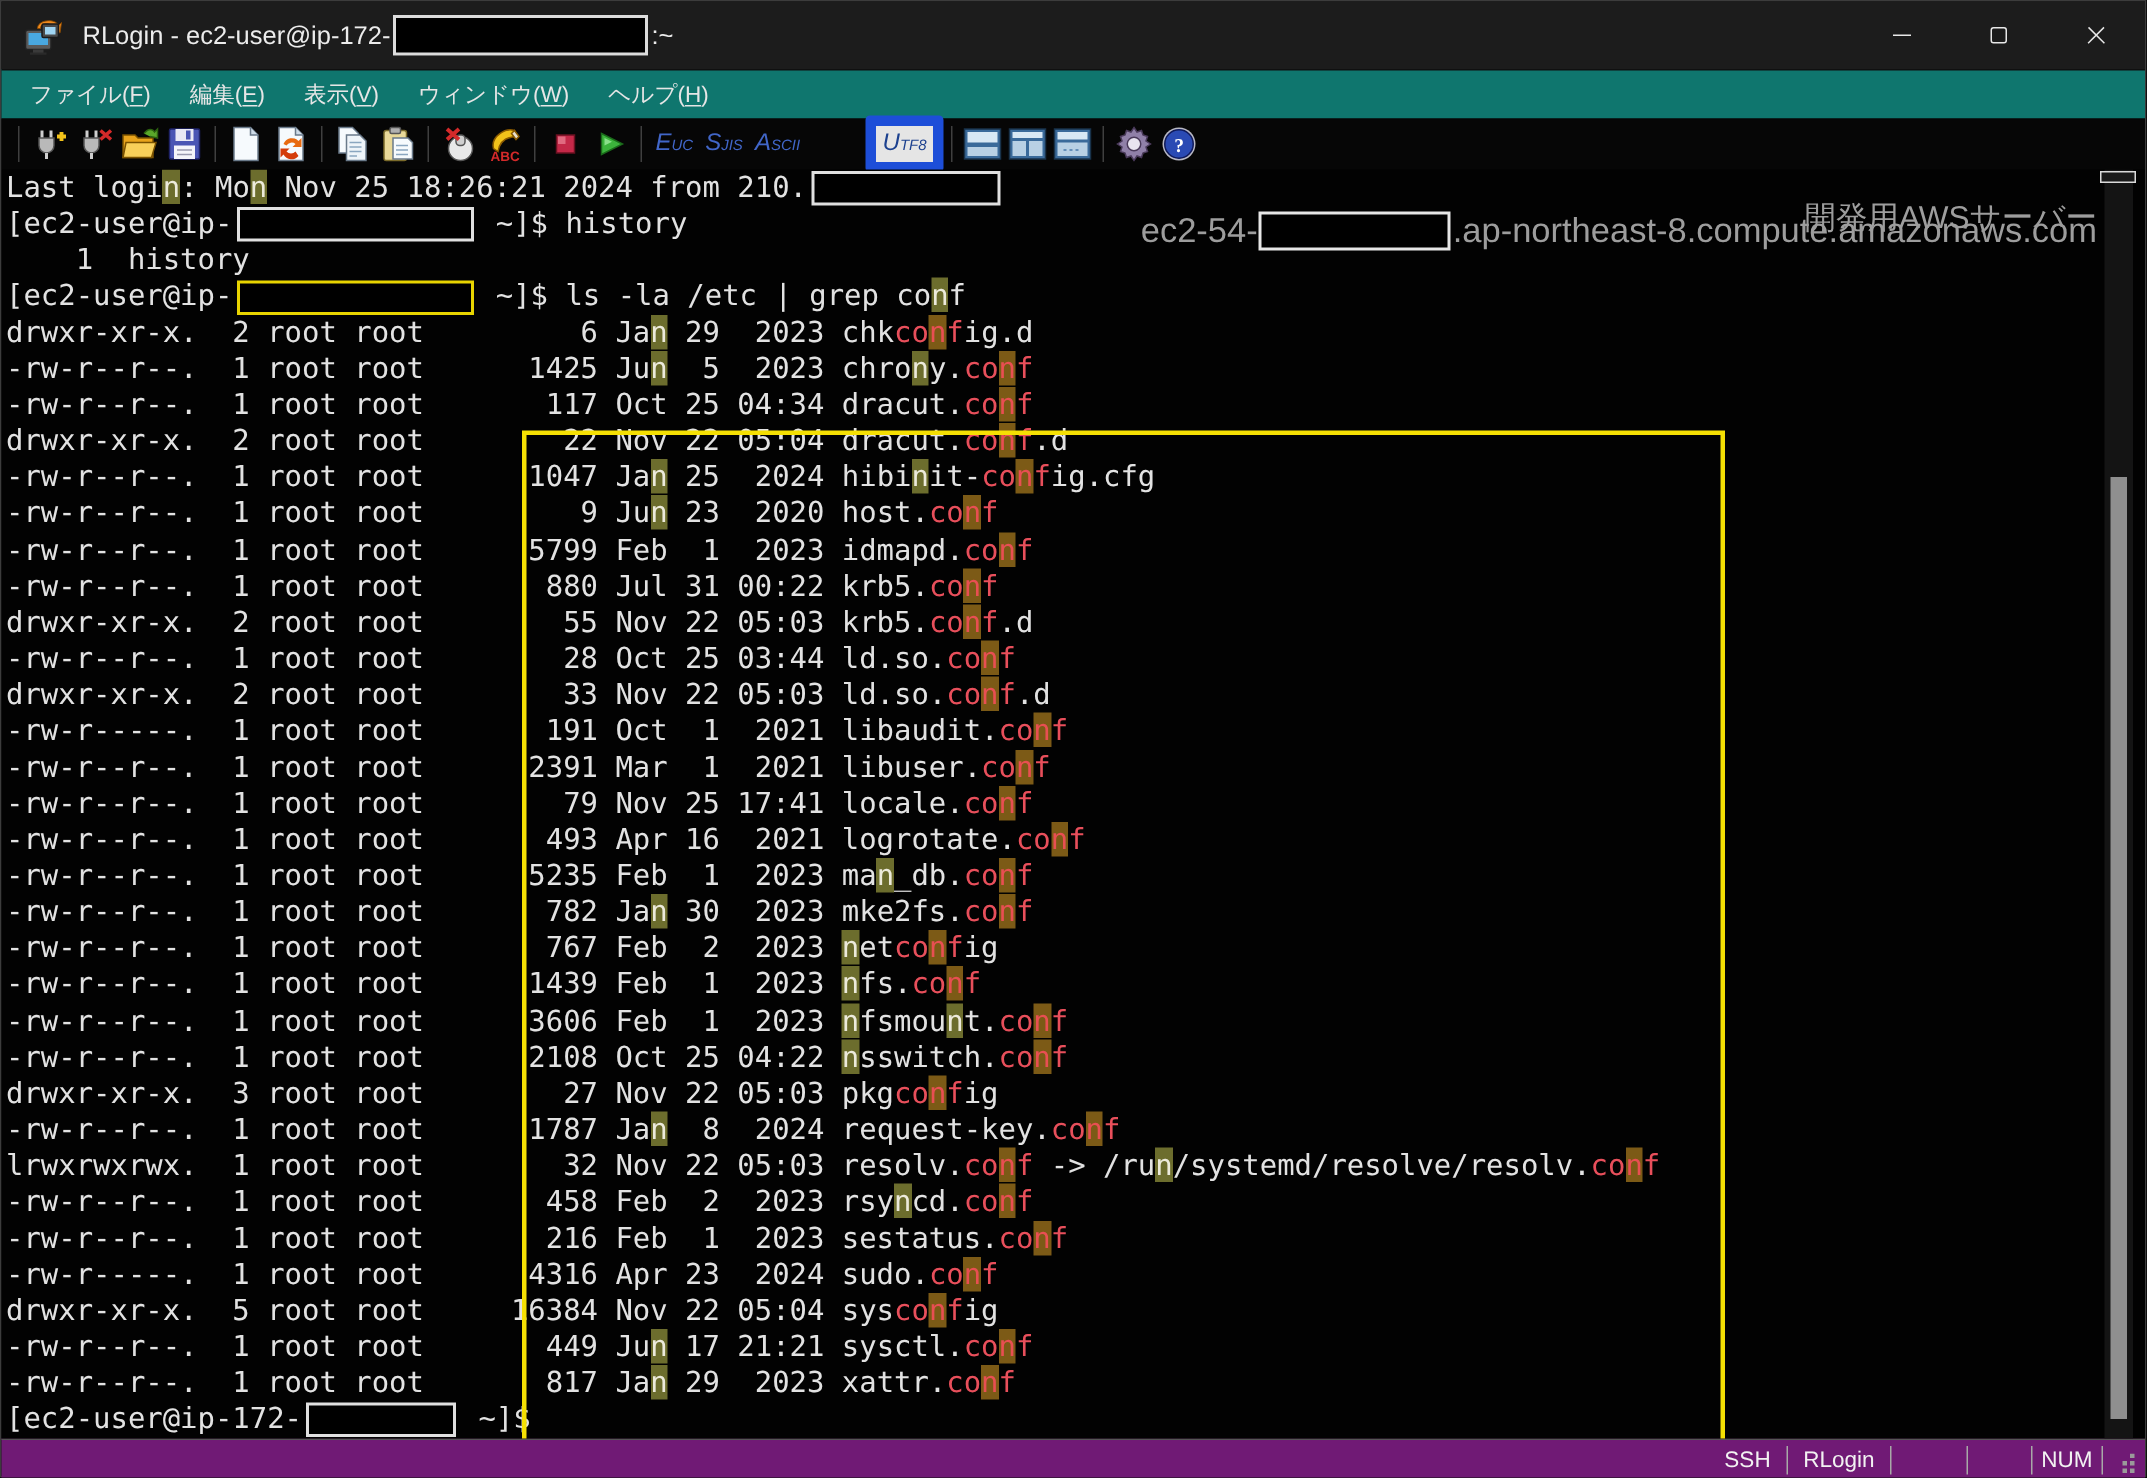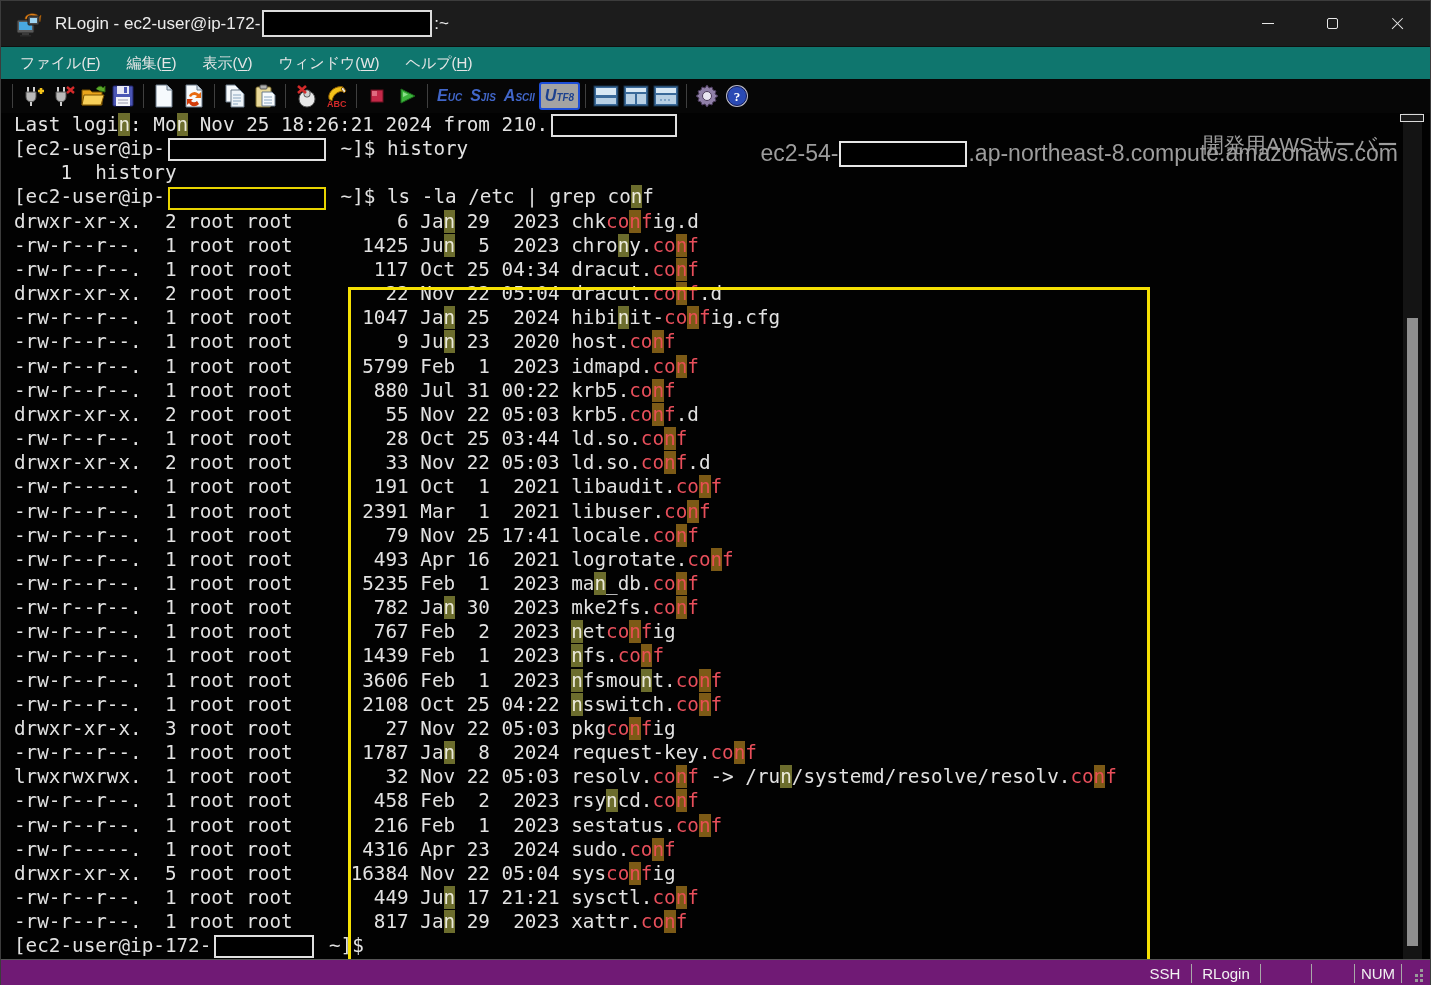--- a/index.html
+++ b/index.html
@@ -23,28 +23,28 @@
 
   
   .menubar { height:33px; background:#0f766e; display:flex; align-items:center; padding-left:6px; flex:0 0 auto; border-top:1px solid #101010; }
   .menu-item { color:#e6e6e6; font-size:15px; padding:5px 13px; white-space:nowrap; }
   .menu-item u { text-underline-offset:2px; }
 
   
   .toolbar { height:34px; background:#060606; display:flex; align-items:center; padding-left:6px; flex:0 0 auto;text-align:center; }
   .tb-btn { width:30px; height:30px; display:flex; align-items:center; justify-content:center; flex:0 0 auto; }
   .tb-sep { width:1px; height:24px; background:#3f3f3f; margin:0 5px; flex:0 0 auto; }
-  .enc-label { display:inline-block; font-weight:bold; font-style:italic; font-size:10px; color:#4166c8; letter-spacing:0; padding:3px 4px; border-radius:3px; }
+  .enc-label { display:inline-block; font-weight:normal; font-style:italic; font-size:10px; color:#4166c8; letter-spacing:0; padding:3px 4px; border-radius:3px; }
   .enc-label::first-letter { font-size:16px; }
-  .enc-label.selected { background:#a3a3a3; border:2px solid #1d4ed8; color:#1c418f; }
+  .enc-label.selected { background:#e5e5e5; border:7px solid #1d4ed8; color:#1c418f;margin-left:40px; }
 
   
   .terminal { position:relative; height:846px; background:#020202; overflow:hidden; flex:0 0 auto; }
   #term-lines { position:absolute; left:3px; top:0; font-family:"DejaVu Sans Mono", monospace; font-size:19.3px; line-height:24.17px; white-space:pre; color:#e2e2e2; }
-  .tline { height:24.17px;margin-left:10px; }
+  .tline { height:24.17px; }
   .seg-p { color:#e2e2e2; }
   .seg-r { color:#e84f5b; }
   .seg-n { color:#eceadb; background:#6c6d2d; }
   .seg-N { color:#e84f52; background:#7c5a16; }
   .redact { display:inline-block; height:23px; background:#000; vertical-align:bottom; margin:0 3px; }
   .redact.bw { border:2px solid #e0e0e0; }
   .redact.by { border:2px solid #e8d400; }
 
   .overlay-label { position:absolute; right:32px; color:#9d9d9d; white-space:nowrap; text-align:right; }
   .ov1 { top:18px; font-size:21px; }

